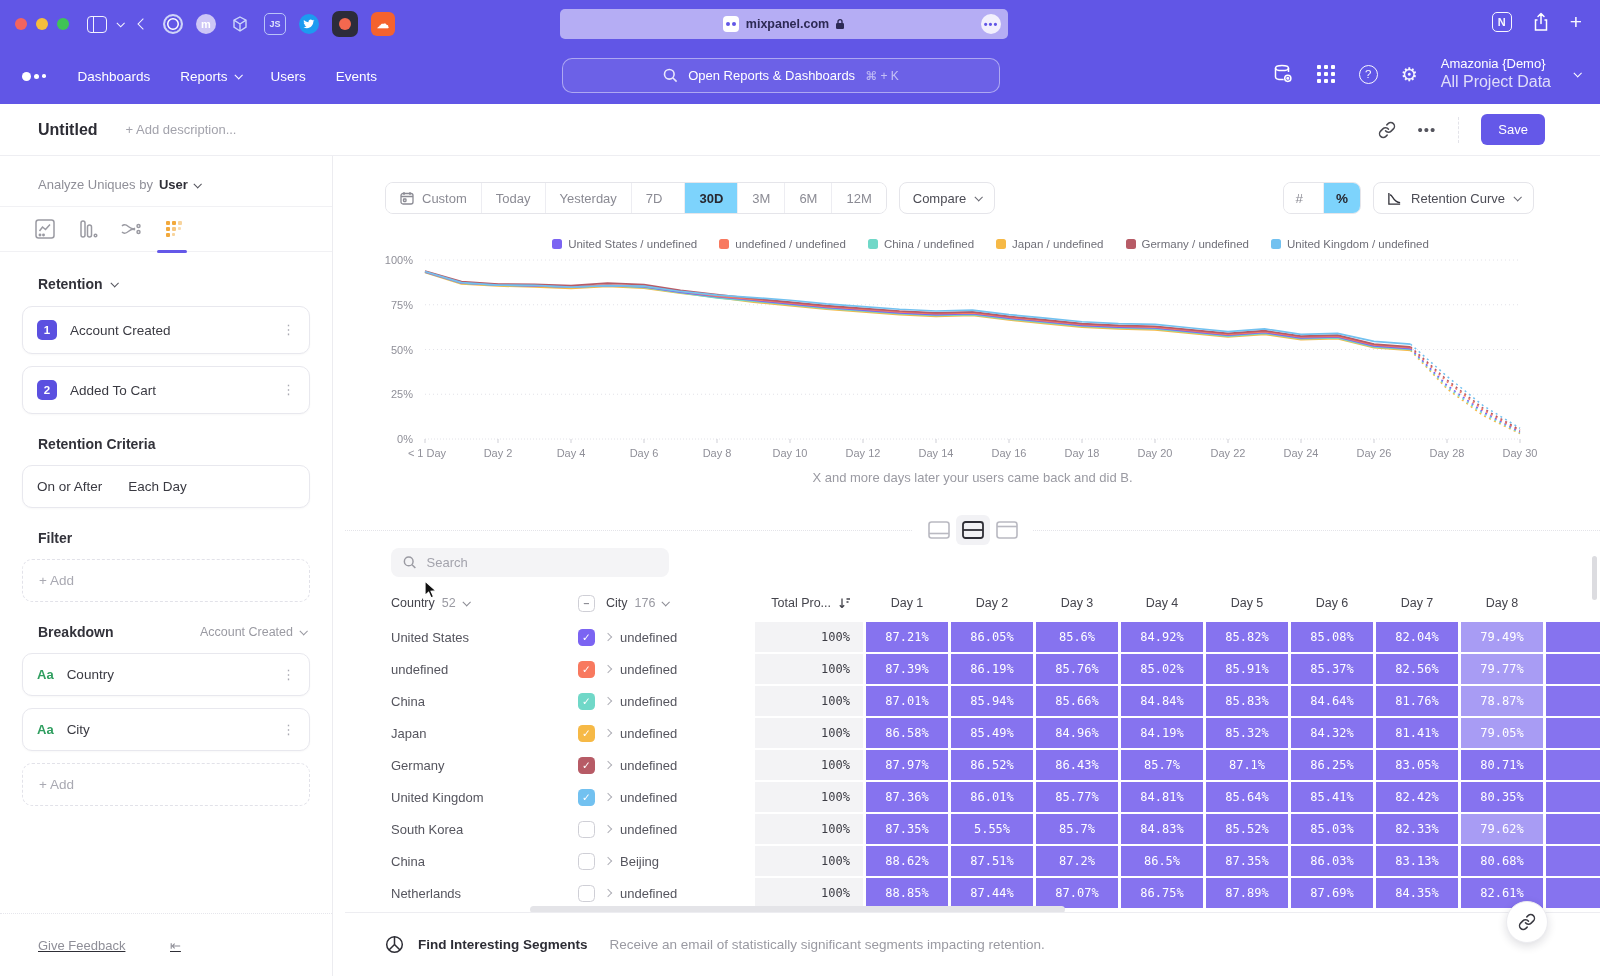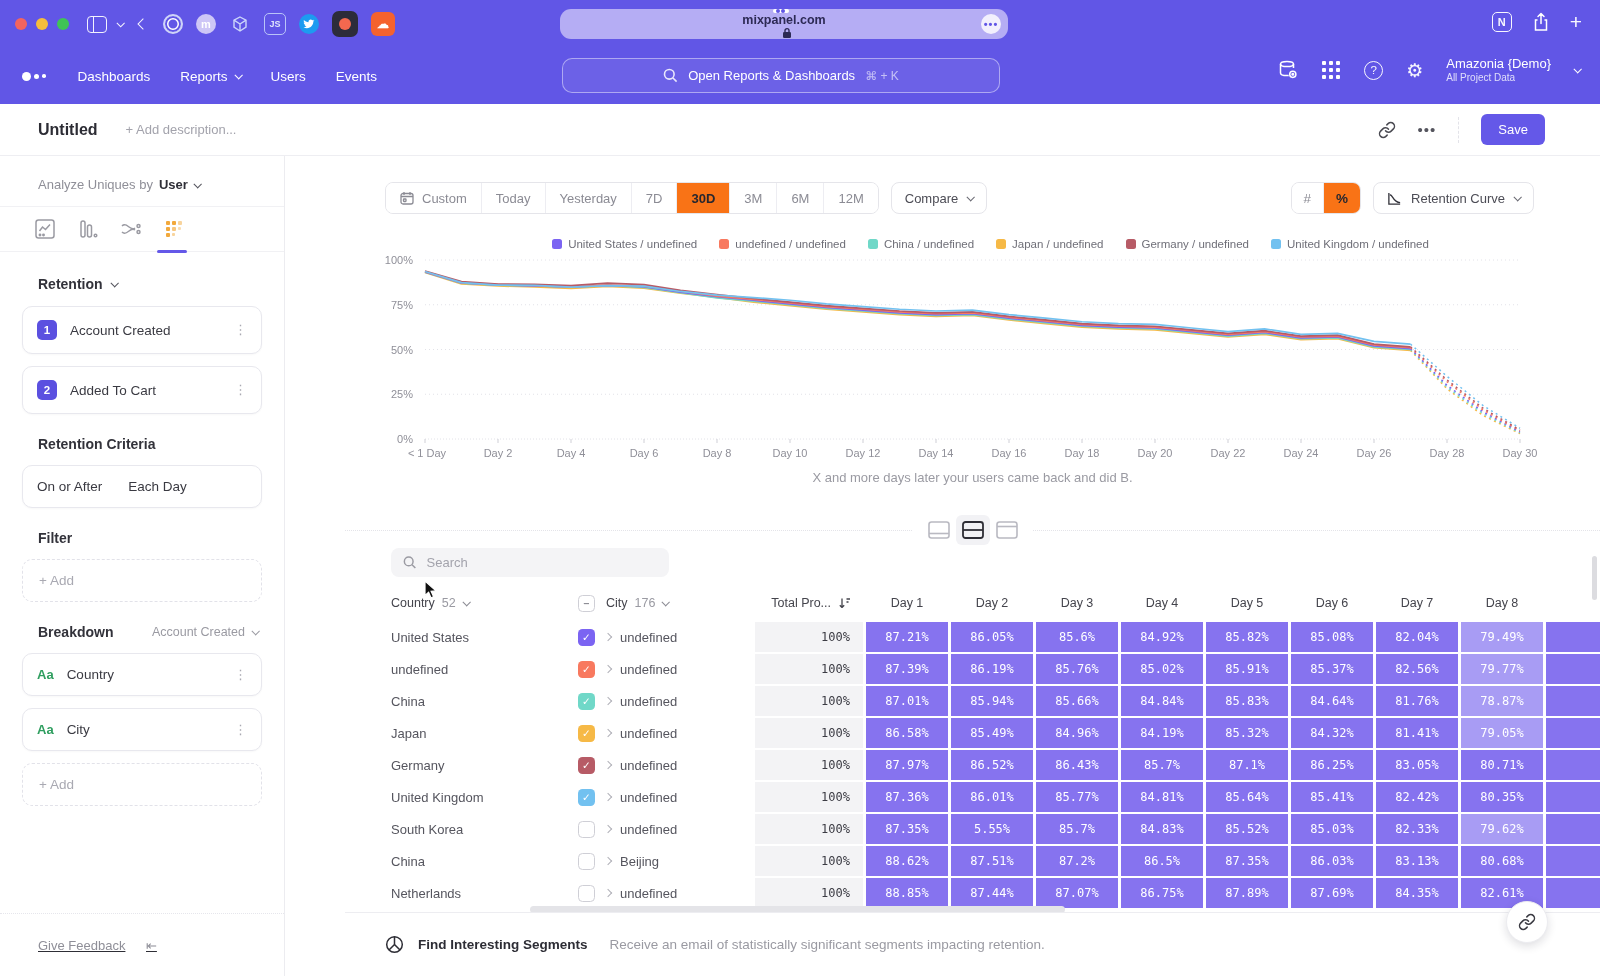--- a/index.html
+++ b/index.html
@@ -22,21 +22,21 @@
   .ext-row { display:flex; align-items:center; gap:13px; margin-left:16px; }
   .ext { width:22px; height:22px; border-radius:6px; display:flex; align-items:center; justify-content:center; font-size:10px; font-weight:bold; }
   .ext-ring { width:20px; height:20px; border-radius:50%; border:2.5px solid #cfd4f8; background:#6156e6; box-shadow:inset 0 0 0 2px #6156e6, inset 0 0 0 3.5px #fff;}
   .ext-m { background:#cdc6f6; color:#fff; border-radius:50%; width:20px; height:20px; font-size:11px;}
   .ext-cube { color:#cdd7fa; }
   .ext-js { border:1.6px solid #b9c4f8; color:#dfe5fc; border-radius:5px; font-size:9px; }
   .ext-bird { background:#1d9bf0; border-radius:50%; width:20px; height:20px; color:#fff; font-size:11px;}
   .ext-dark { background:#2c2c3a; width:26px; height:26px; border-radius:7px; }
   .ext-dark i { width:12px; height:12px; background:#f4684f; border-radius:50%; display:block; }
   .ext-orange { background:#f5622e; width:24px; height:24px; border-radius:6px; color:#fff; font-size:12px; }
-  .addr-wrap { position:absolute; left:560px; top:9px; width:448px; height:30px; background:#b5adf4; border-radius:11px; display:flex; align-items:center; justify-content:center;flex-direction:column; }
+  .addr-wrap { position:absolute; left:560px; top:9px; width:448px; height:30px; background:#b5adf4; border-radius:5px; display:flex; align-items:center; justify-content:center; }
   .addr-fav { width:16px; height:16px; background:#fff; border-radius:4px; display:flex; align-items:center; justify-content:center; gap:1.5px; margin-right:7px;}
   .addr-fav i { width:4px; height:4px; border-radius:50%; background:#6156e6; display:block;}
   .addr-text { font-size:12.5px; font-weight:bold; color:#2d2a55; }
   .addr-lock { margin-left:6px; }
   .addr-more { position:absolute; right:7px; top:5px; width:20px; height:20px; background:#f2f0fd; border-radius:50%; color:#6156e6; font-size:11px; display:flex; align-items:center; justify-content:center; font-weight:bold; letter-spacing:1px;}
   .browser-right { position:absolute; right:18px; top:12px; display:flex; gap:20px; align-items:center; color:rgba(255,255,255,.95); }
   .notion-box { width:20px; height:20px; border:1.7px solid rgba(255,255,255,.95); border-radius:5px; font-size:11px; font-weight:bold; display:flex; align-items:center; justify-content:center;}
   .plus-glyph { font-size:21px; font-weight:300; line-height:20px; }
 
   .nav-row { position:absolute; top:48px; left:0; right:0; height:56px; display:flex; align-items:center; }
@@ -46,33 +46,33 @@
   .nav-menu { display:flex; align-items:center; gap:30px; margin-left:32px; }
   .nav-item { color:#fff; font-size:13.5px; font-weight:500; display:flex; align-items:center; gap:7px; cursor:default; }
   .nav-search { position:absolute; left:562px; top:10px; width:438px; height:35px; border:1px solid rgba(255,255,255,.45); background:rgba(255,255,255,.07); border-radius:10px; display:flex; align-items:center; justify-content:center; gap:10px; color:#fff; }
   .nav-search .ph { font-size:13px; }
   .nav-search .sc { font-size:12px; color:rgba(255,255,255,.6); }
   .nav-right { position:absolute; right:20px; top:8px; display:flex; align-items:center; gap:23px; color:rgba(255,255,255,.95); }
   .help-circ { width:19px; height:19px; border:1.5px solid rgba(255,255,255,.95); border-radius:50%; font-size:11.5px; display:flex; align-items:center; justify-content:center; }
   .gear-glyph { font-size:19px; line-height:19px; }
   .proj { text-align:left; line-height:1.25; }
   .proj .p1 { font-size:13px; font-weight:normal; color:#fff; }
-  .proj .p2 { font-size:10px; color:rgba(255,255,255,.8); }
+  .proj .p2 { font-size:16px; color:rgba(255,255,255,.8); }
 
   
   .report-head { position:absolute; top:104px; left:0; right:0; height:52px; background:#fff; border-bottom:1px solid #eeeef2; display:flex; align-items:center; }
   .rh-title { margin-left:38px; font-size:16px; font-weight:600; color:#2c2c34; }
   .rh-desc { margin-left:28px; font-size:13px; color:#a3a3ac; }
   .rh-right { margin-left:auto; display:flex; align-items:center; gap:22px; margin-right:55px; color:#4a4a52; }
   .rh-sep { width:0; height:26px; border-left:1px dashed #e3e3e9; }
   .save-btn { background:#6458e8; color:#fff; font-size:13px; font-weight:500; border:none; border-radius:6px; padding:8px 17px; cursor:pointer; }
   .dots3 { font-size:15px; letter-spacing:1px; color:#55555e; }
 
   
-  .lsb { position:absolute; top:156px; left:0; width:285px; bottom:0; background:#fff; border-right:1px solid #ececf0; }
+  .lsb { position:absolute; top:156px; left:0; width:333px; bottom:0; background:#fff; border-right:1px solid #ececf0; }
   .lsb-analyze { padding:21px 0 14px 38px; font-size:13px; color:#8f8f98; display:flex; gap:6px; align-items:center;}
   .lsb-analyze b { color:#2e2e36; font-weight:600; }
   .lsb-tabs { border-top:1px solid #f1f1f4; border-bottom:1px solid #f1f1f4; height:46px; display:flex; align-items:center; gap:19px; padding-left:33px; position:relative; }
   .tab-ic { width:24px; height:24px; display:flex; align-items:center; justify-content:center; color:#9a9aa2; }
   .tab-underline { position:absolute; left:157px; bottom:-2px; width:30px; height:3px; background:#6458e8; border-radius:2px; }
   .lsb-body { padding:20px 22px 0 22px; }
   .lsb-h { font-size:14px; font-weight:600; color:#32323a; display:flex; align-items:center; gap:8px; margin:4px 0 14px 16px; }
   .card { border:1px solid #e8e8ee; border-radius:10px; background:#fff; padding:13px 14px; display:flex; align-items:center; margin-bottom:12px; box-shadow:0 1px 2px rgba(20,20,40,.03); }
   .stepnum { width:20px; height:20px; border-radius:5px; background:#5b50e0; color:#fff; font-size:11.5px; font-weight:bold; display:flex; align-items:center; justify-content:center; margin-right:13px; }
   .card-label { font-size:13.5px; color:#3a3a42; font-weight:500; flex:1; }
@@ -88,21 +88,21 @@
   .give-fb { position:absolute; bottom:0; left:0; right:0; height:63px; border-top:1px dotted #e6e6ec; display:flex; align-items:center; padding:0 30px 0 38px;text-decoration:underline; }
   .give-fb span { font-size:13px; color:#8f8f98; flex:1; }
   .collapse-g { font-size:16px; color:#3b3b43; }
 
   
   .main { position:absolute; top:156px; left:345px; right:0; bottom:0; background:#fff; }
   .toolbar { position:absolute; top:26px; left:40px; right:66px; height:32px; display:flex; align-items:center; }
   .seg-group { display:flex; border:1px solid #e5e5ea; border-radius:8px; overflow:hidden; height:32px; }
   .seg { display:flex; align-items:center; gap:8px; padding:0 14px; font-size:13px; color:#8b8b94; border-left:1px solid #ededf2; background:#fff; cursor:pointer; }
   .seg:first-child { border-left:none; }
-  .seg.active { background:#f97316; color:#27272f; font-weight:600; }
+  .seg.active { background:#7dd3fc; color:#27272f; font-weight:600;margin-left:8px; }
   .btn-like { display:flex; align-items:center; gap:9px; border:1px solid #e5e5ea; border-radius:8px; height:32px; padding:0 13px; font-size:13px; color:#4c4c55; font-weight:500; background:#fff; cursor:pointer;}
   .toolbar-right { margin-left:auto; display:flex; gap:12px; align-items:center; }
   .hash-group { display:flex; border:1px solid #e5e5ea; border-radius:8px; overflow:hidden; height:32px; }
   .hash-group .seg { padding:0 12px; font-size:13.5px; }
   .legend { position:absolute; top:82px; left:76px; right:40px; display:flex; justify-content:center; gap:22px;text-align:center; }
   .lg-item { display:flex; align-items:center; gap:6px; font-size:11.5px; color:#6f6f78; }
   .lg-sw { width:10px; height:10px; border-radius:2.5px; display:block; }
   .chart-svg { position:absolute; top:96px; left:0; width:1255px; height:214px; }
   .chart-caption { position:absolute; top:314px; left:80px; right:80px; text-align:center; font-size:13px; color:#9a9aa2; }
 

